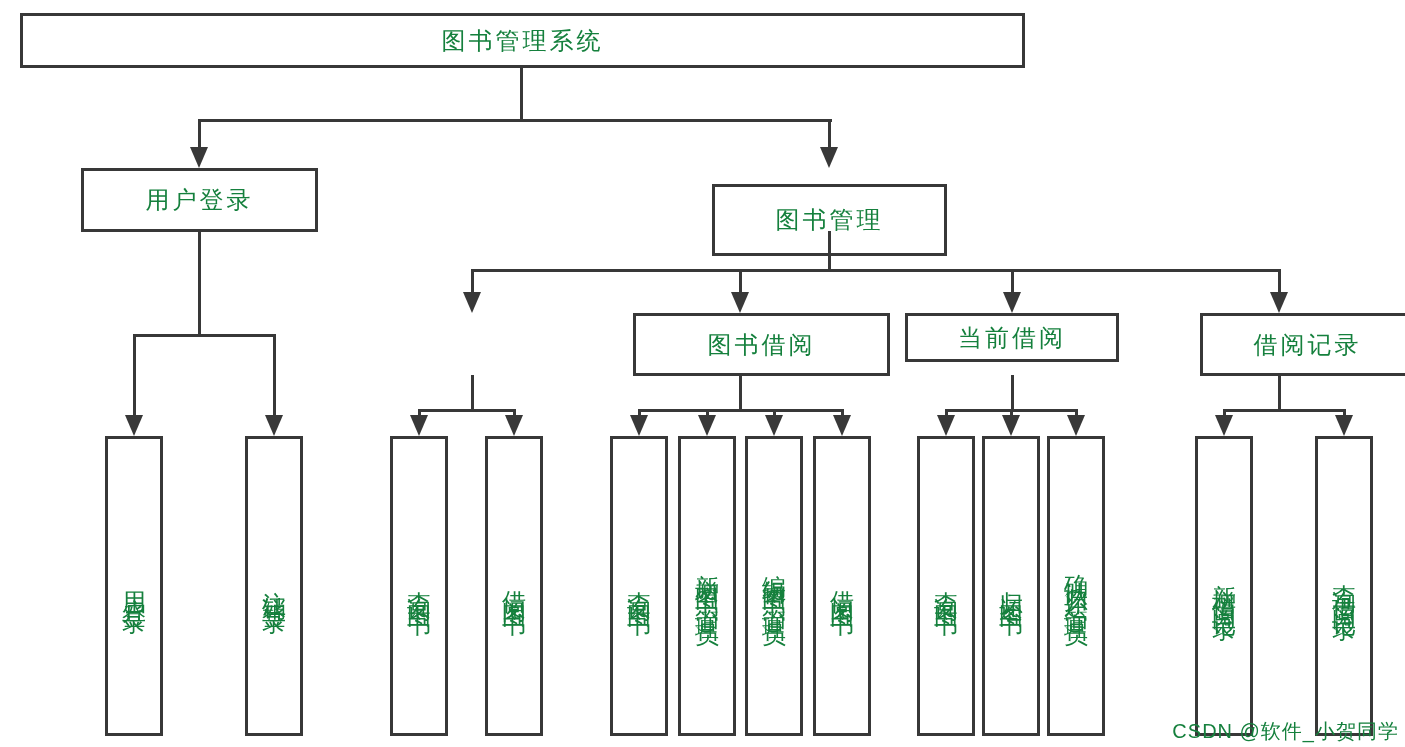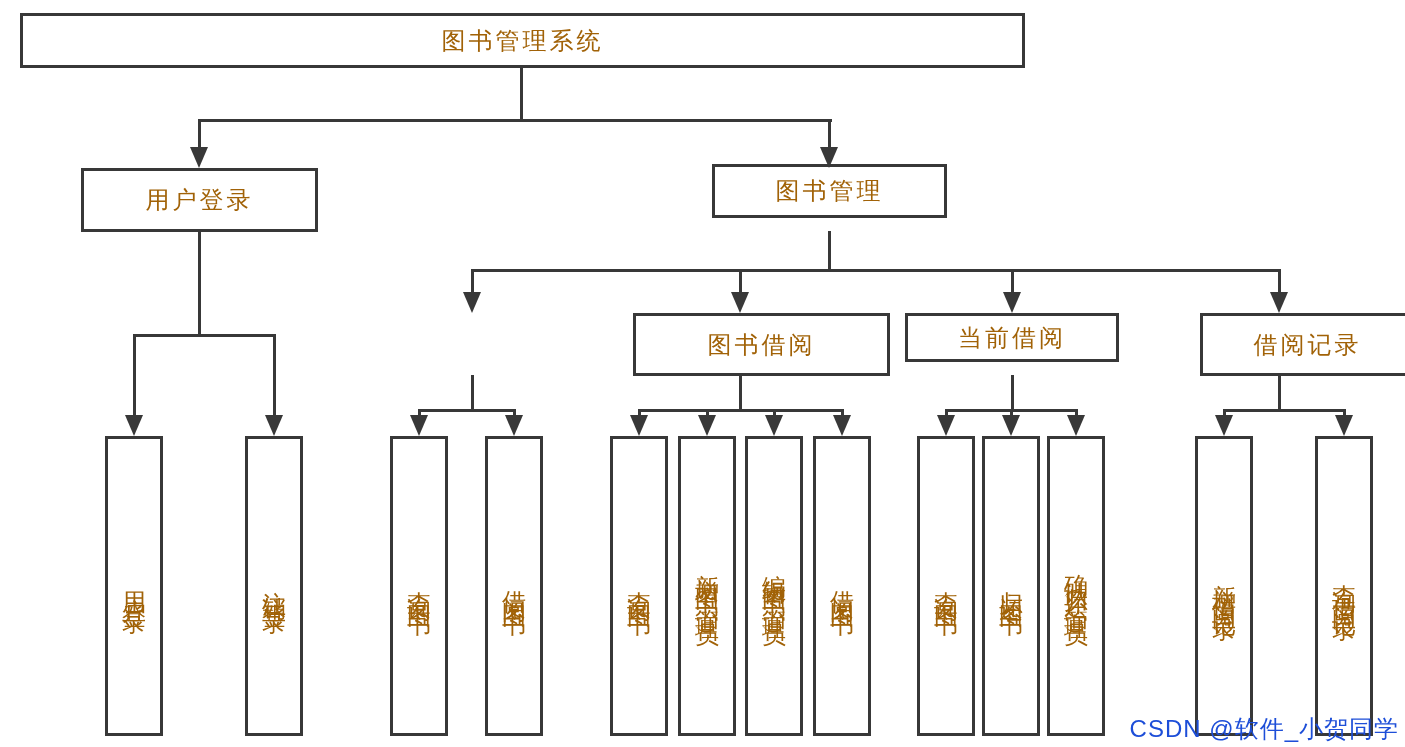--- a/index.html
+++ b/index.html
@@ -3,48 +3,48 @@
 <meta charset="utf-8">
 <style>
   html,body { margin:0; padding:0; background:#ffffff; }
   .canvas {
     position:relative; width:1405px; height:747px; background:#ffffff;
     font-family:"Liberation Sans", sans-serif; overflow:hidden; color:#333333;
   }
   .box {
     position:absolute; box-sizing:border-box; background:#ffffff;
     border:3px solid #383838; display:flex; align-items:center; justify-content:center;
-    color:#a16207;
+    color:#15803d;
   }
   .hbox { font-size:24px; letter-spacing:3px; text-align:center; }
   .vbox {
     width:58px; height:300px; top:436px;
     writing-mode:vertical-rl; text-orientation:mixed;
     font-size:24px; letter-spacing:7px; line-height:1;
   }
   .line { position:absolute; background:#383838; }
   .arrow {
     position:absolute; width:0; height:0;
     border-left:9px solid transparent; border-right:9px solid transparent;
     border-top:21px solid #383838;
   }
   .watermark {
     position:absolute; right:6px; bottom:2px; z-index:3;
-    font-size:24px; letter-spacing:1px; color:#1d4ed8;
+    font-size:20px; letter-spacing:1px; color:#15803d;
   }
 </style>
 </head>
 <body>
 
 <div class="canvas">
 
   <div class="box hbox" style="left:20px;top:13px;width:1005px;height:55px">图书管理系统</div>
 
   <div class="box hbox" style="left:81px;top:168px;width:237px;height:64px">用户登录</div>
-  <div class="box hbox" style="left:712px;top:164px;width:235px;height:54px">图书管理</div>
+  <div class="box hbox" style="left:712px;top:184px;width:235px;height:72px">图书管理</div>
 
   <div class="box hbox" style="left:633px;top:313px;width:257px;height:63px">图书借阅</div>
   <div class="box hbox" style="left:905px;top:313px;width:214px;height:49px">当前借阅</div>
   <div class="box hbox" style="left:1200px;top:313px;width:215px;height:63px">借阅记录</div>
 
   <div class="box vbox" style="left:105px">用户登录</div>
   <div class="box vbox" style="left:245px">注销登录</div>
 
   <div class="box vbox" style="left:390px">查询图书</div>
   <div class="box vbox" style="left:485px">借阅图书</div>

